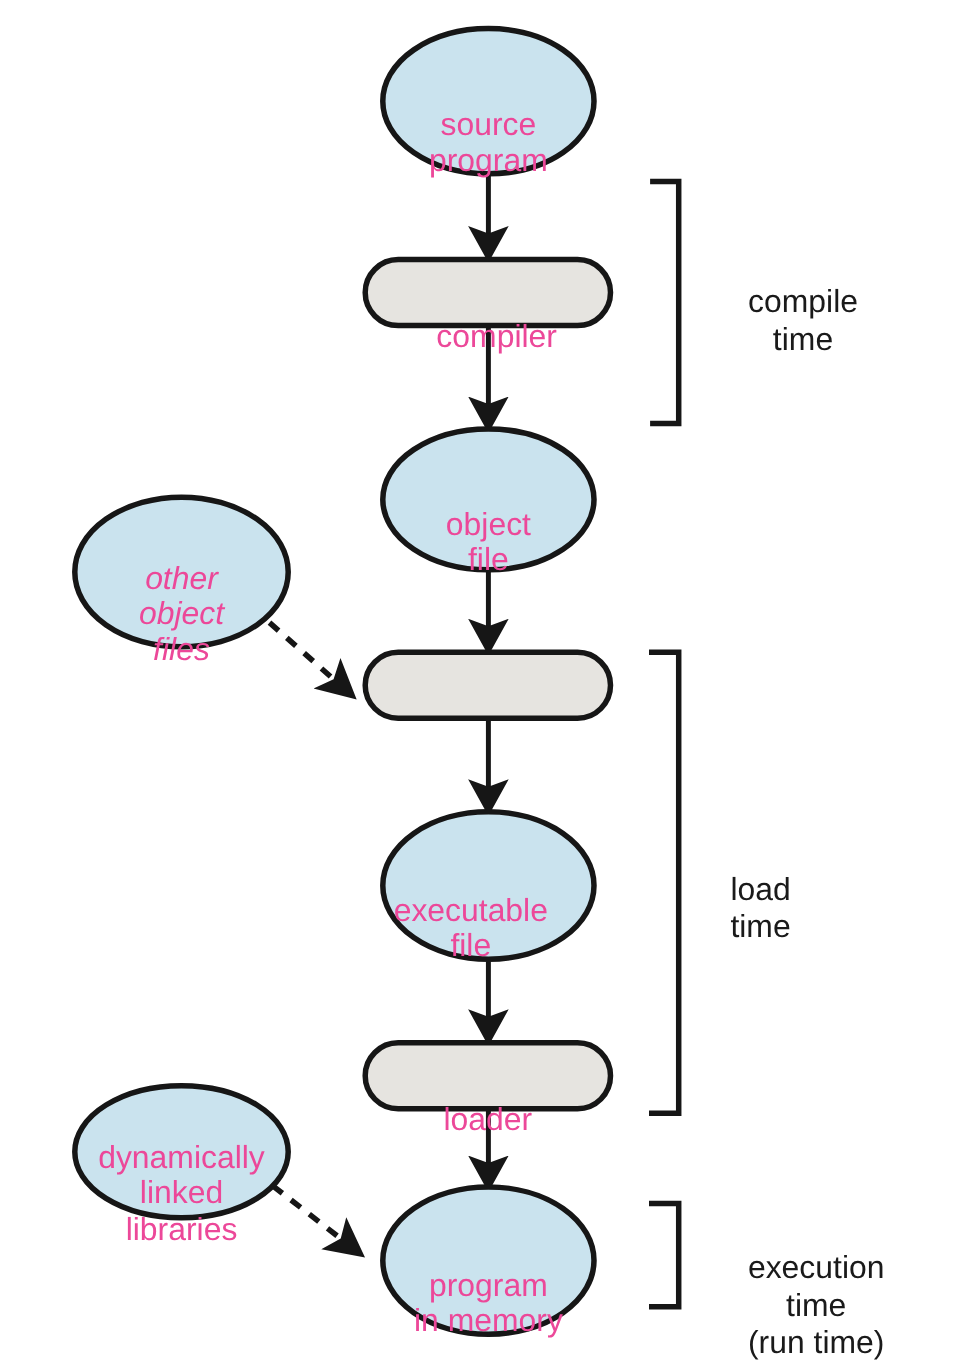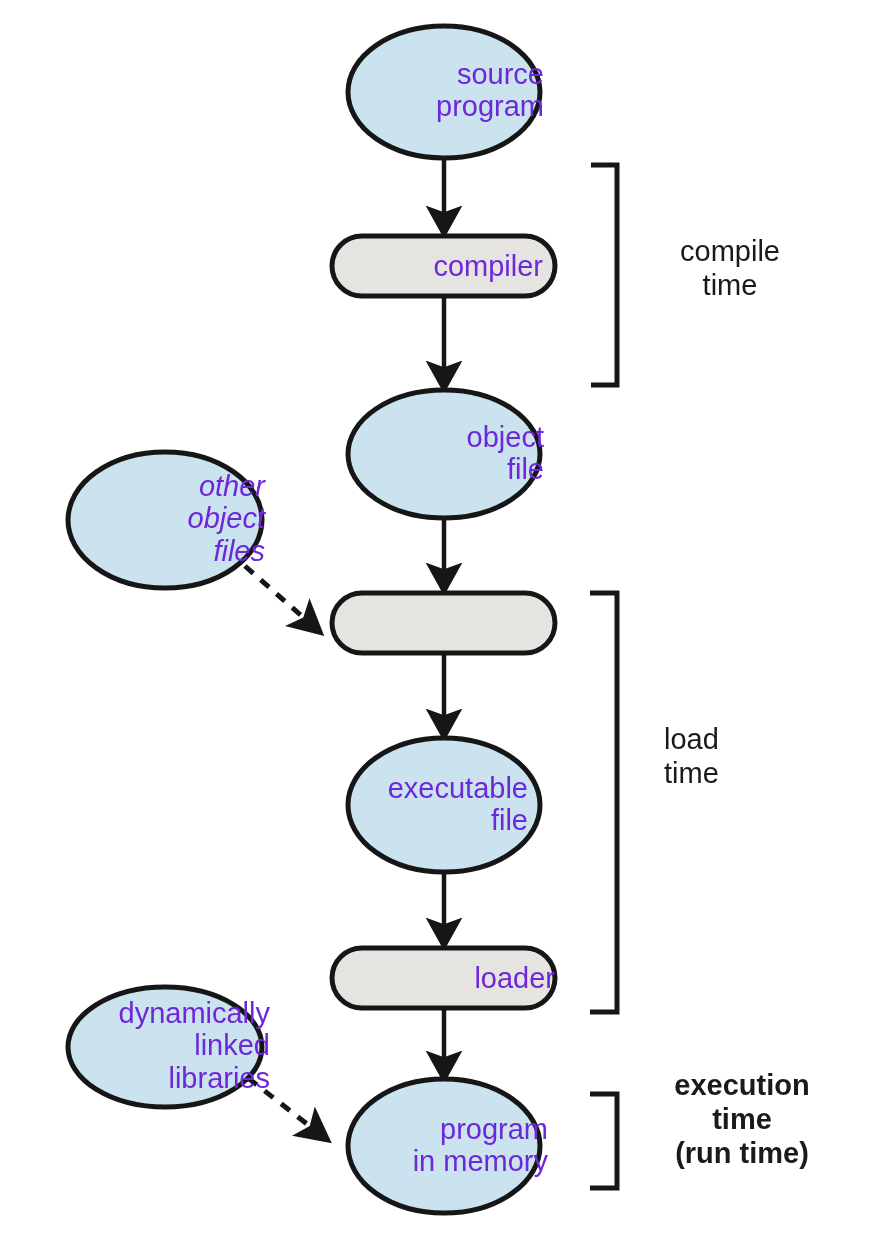--- a/index.html
+++ b/index.html
@@ -25,40 +25,42 @@
   svg.layer {
     position: absolute;
     top: 0;
     left: 0;
     width: 880px;
     height: 1242px;
     overflow: visible;
   }
   .node-label {
     position: absolute;
-    text-align: right;
+    text-align: center;
     line-height: 1.12;
-    color: #6d28d9;
+    color: #ec4899;
     white-space: pre;
     pointer-events: none;
     font-weight: 400;
+    margin-top: 40px;
   }
   .ellipse-label {
     font-size: 29px;
   }
   .box-label {
     font-size: 29px;
   }
   .bracket-label {
     position: absolute;
     font-size: 29px;
     line-height: 1.18;
     color: #1a1a1a;
     white-space: pre;
     text-align: center;
+    margin-top: 24px;
   }
   .bracket-label.left-align {
     text-align: left;
   }
 </style>
 </head>
 <body>
 
 <div id="diagram-root">
 
@@ -115,21 +117,21 @@
 
       <path d="M 590 593 L 617 593 L 617 1012 L 590 1012" fill="none" stroke="#161616" stroke-width="5" stroke-linecap="butt" stroke-linejoin="miter"></path>
 
       <path d="M 590 1094 L 617 1094 L 617 1188 L 590 1188" fill="none" stroke="#161616" stroke-width="5" stroke-linecap="butt" stroke-linejoin="miter"></path>
     </g>
   </svg>
 
   <div class="node-label ellipse-label" style="left:344px; top:58px; width:200px;">source
 program</div>
 
-  <div class="node-label box-label" style="left:320px; top:250px; width:223px;">compiler</div>
+  <div class="node-label box-label" style="left:340px; top:250px; width:223px;">compiler</div>
 
   <div class="node-label ellipse-label" style="left:344px; top:421px; width:200px;">object
 file</div>
 
   <div class="node-label ellipse-label" style="left:65px; top:470px; width:200px;font-style:italic;">other
 object
 files</div>
 
 
   <div class="node-label ellipse-label" style="left:328px; top:772px; width:200px;">executable
@@ -140,20 +142,20 @@
   <div class="node-label ellipse-label" style="left:60px; top:997px; width:210px;">dynamically
 linked
 libraries</div>
 
   <div class="node-label ellipse-label" style="left:340px; top:1113px; width:208px;">program
 in memory</div>
 
   <div class="bracket-label" style="left:640px; top:234px; width:180px;">compile
 time</div>
 
-  <div class="bracket-label left-align" style="left:664px; top:722px; width:180px;">load
+  <div class="bracket-label left-align" style="left:664px; top:768px; width:180px;">load
 time</div>
 
-  <div class="bracket-label" style="left:637px; top:1068px; width:210px;font-weight:bold;">execution
+  <div class="bracket-label" style="left:637px; top:1112px; width:210px;">execution
 time
 (run time)</div>
 
 </div>
 
 </body></html>

